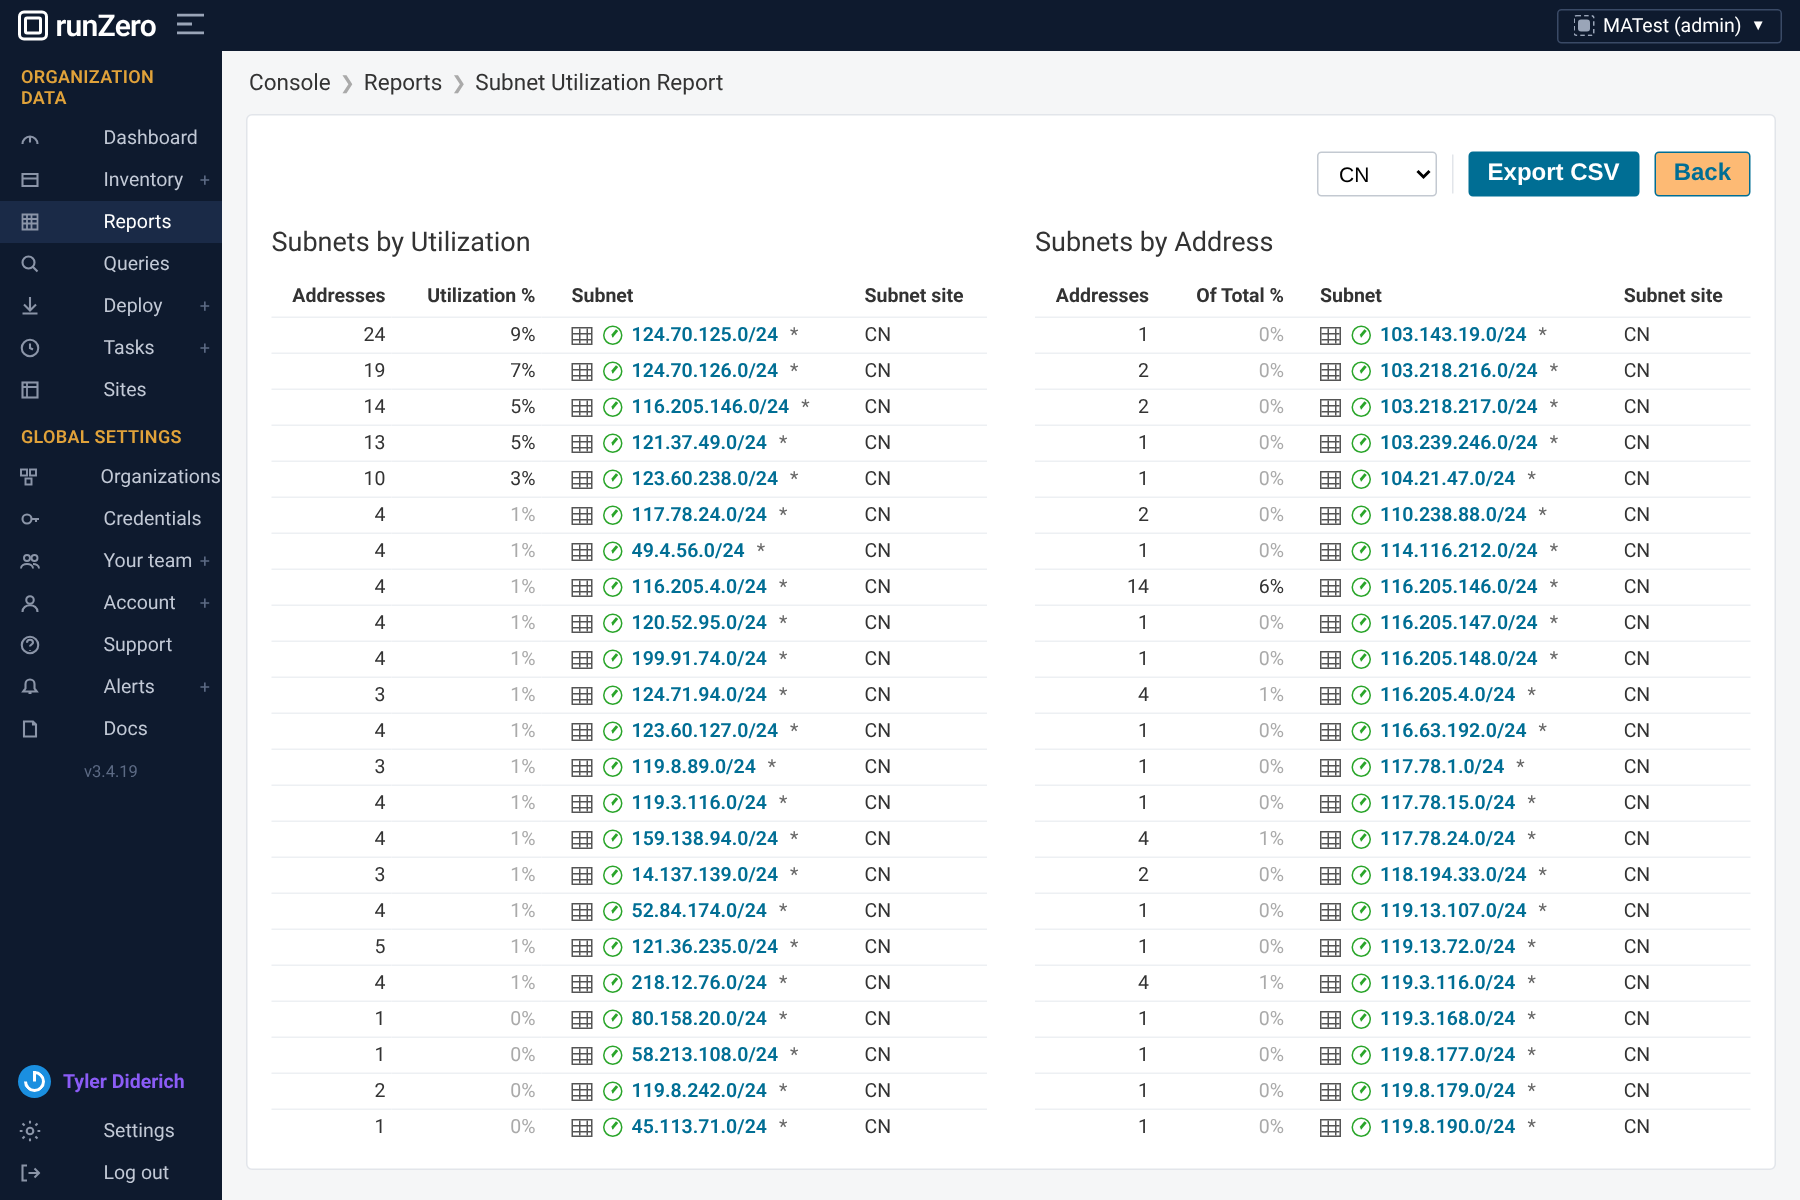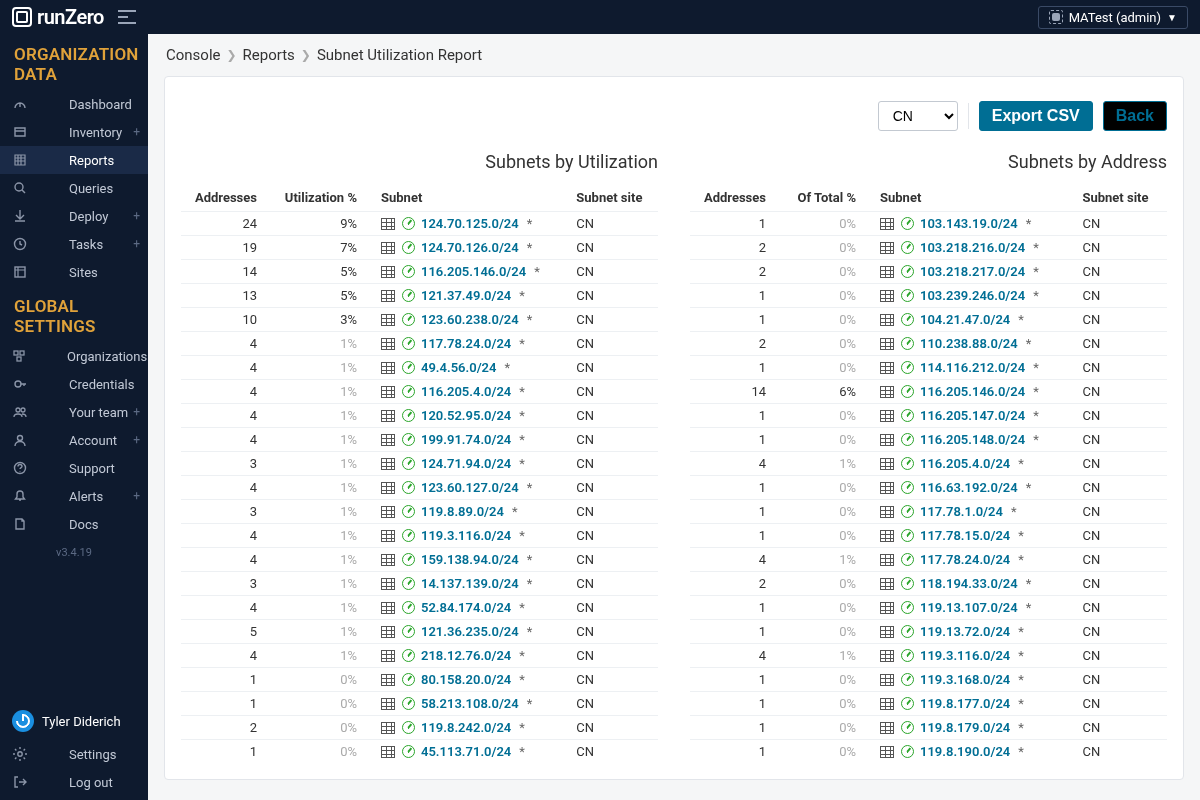--- a/index.html
+++ b/index.html
@@ -57,21 +57,21 @@
   width: 148px;
   background: #0e1a2e;
   color: #c2c9d6;
   font-size: 13px;
   display:flex; flex-direction:column;
   position:relative;
 }
 .side-scroll{ flex:1; overflow:hidden;}
 .section-label {
   color: #e0a23a;
-  font-size: 17px;
+  font-size: 12px;
   font-weight:600;
   padding: 10px 14px 6px;
   letter-spacing: .2px;
 }
 .side-item {
   display: flex;
   align-items: center;
   padding: 6px 12px;
   cursor: pointer;
   position:relative;
@@ -121,25 +121,25 @@
   display:flex;justify-content:flex-end;align-items:center;gap:10px;
   padding:24px 0 8px;
 }
 select.site-select{
   height:30px;padding:2px 22px 2px 10px;border:1px solid #c3c9d1;border-radius:3px;font-size:14px;
   background:#fff;min-width:80px;
 }
 .divider-vert{width:1px;height:26px;background:#e2e5ea;}
 .btn{padding:5px 12px;border-radius:3px;font-size:16px;cursor:pointer;border:1px solid;}
 .btn-primary{background:#006e94;color:#fff;border-color:#006e94;font-weight:600;}
-.btn-secondary{background:#000000;color:#006e94;border-color:#006e94;font-weight:600;}
+.btn-secondary{background:#fdba74;color:#006e94;border-color:#006e94;font-weight:600;}
 
 .tables{display:flex;gap:32px;margin-top:4px;}
 .table-wrap{flex:1;}
-.table-title{text-align:right;font-size:18px;font-weight:400;color:#333;padding:8px 0 12px;}
+.table-title{text-align:left;font-size:18px;font-weight:400;color:#333;padding:8px 0 12px;}
 table{width:100%;border-collapse:collapse;font-size:13px;}
 th{text-align:left;font-weight:700;padding:6px 4px;color:#333;}
 th.num{text-align:right;}
 td{padding:4px 4px;border-top:1px solid #edf0f3;white-space:nowrap;}
 td.num{text-align:right;color:#333;}
 td.pct1{color:#333;}
 td.pct0{color:#aaa;}
 .subnet-cell{display:flex;align-items:center;gap:6px;}
 .mini-icon{display:inline-flex;width:14px;height:14px;align-items:center;justify-content:center;}
 .grid-icon{
@@ -314,21 +314,21 @@
               </svg>
             </span>
             <span>Docs</span>
           </div>
         </div>
       <div class="version">v3.4.19</div>
     </div>
     <div class="side-bottom">
       <div class="user-row">
         <span class="power-icon"></span>
-        <span style="color:#ffffff;font-weight:400;font-size:13px;">Tyler Diderich</span>
+        <span style="color:#8b5cf6;font-weight:700;font-size:13px;">Tyler Diderich</span>
       </div>
       <div class="side-item">
         <span class="side-icon">
             <svg width="14" height="14" viewBox="0 0 14 14">
               <circle cx="7" cy="7" r="2.2" fill="none" stroke="currentColor" stroke-width="1.4"></circle>
               <path d="M7 0v2M7 12v2M0 7h2M12 7h2M2 2l1.4 1.4M10.6 10.6L12 12M12 2l-1.4 1.4M3.4 10.6L2 12" stroke="currentColor" stroke-width="1.4"></path>
             </svg>
           </span>
         <span>Settings</span>
       </div>

